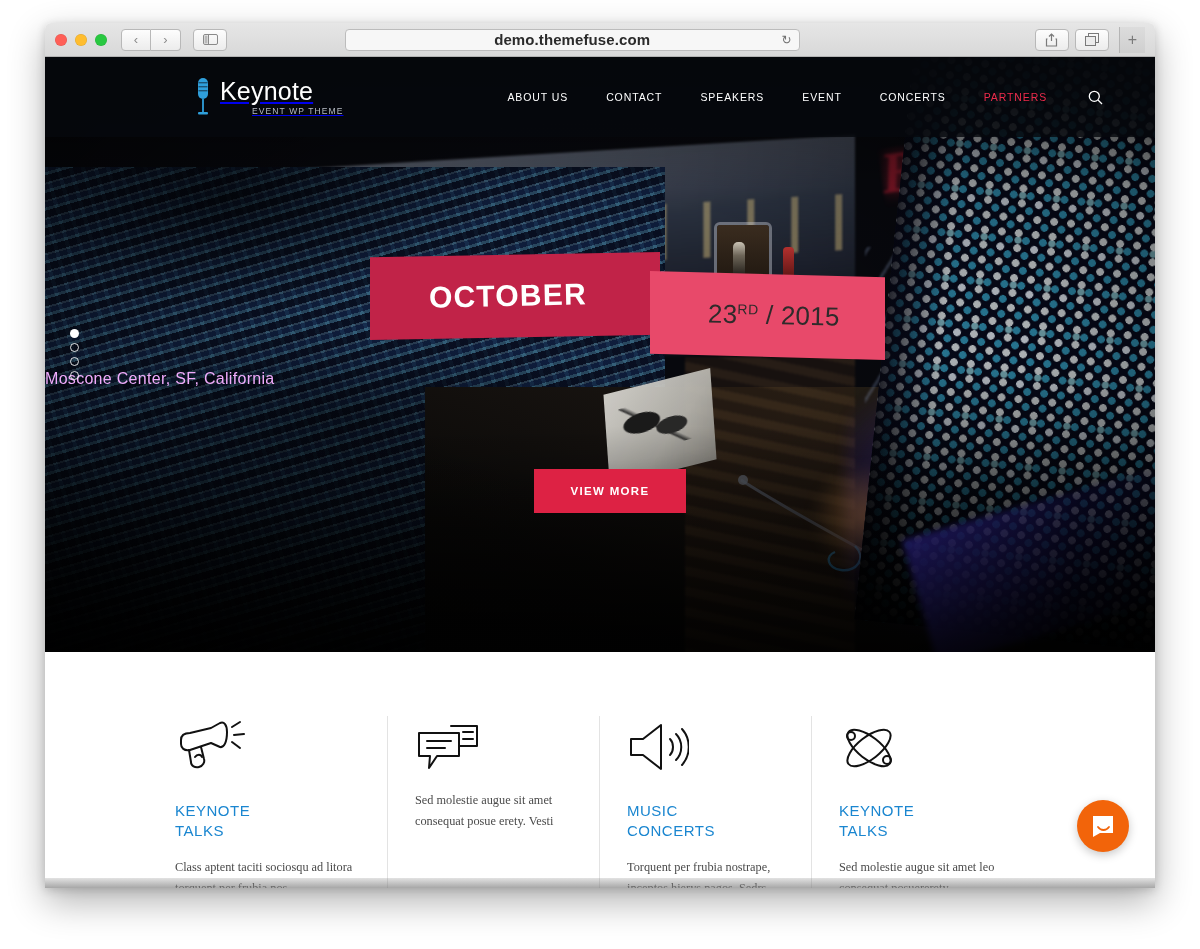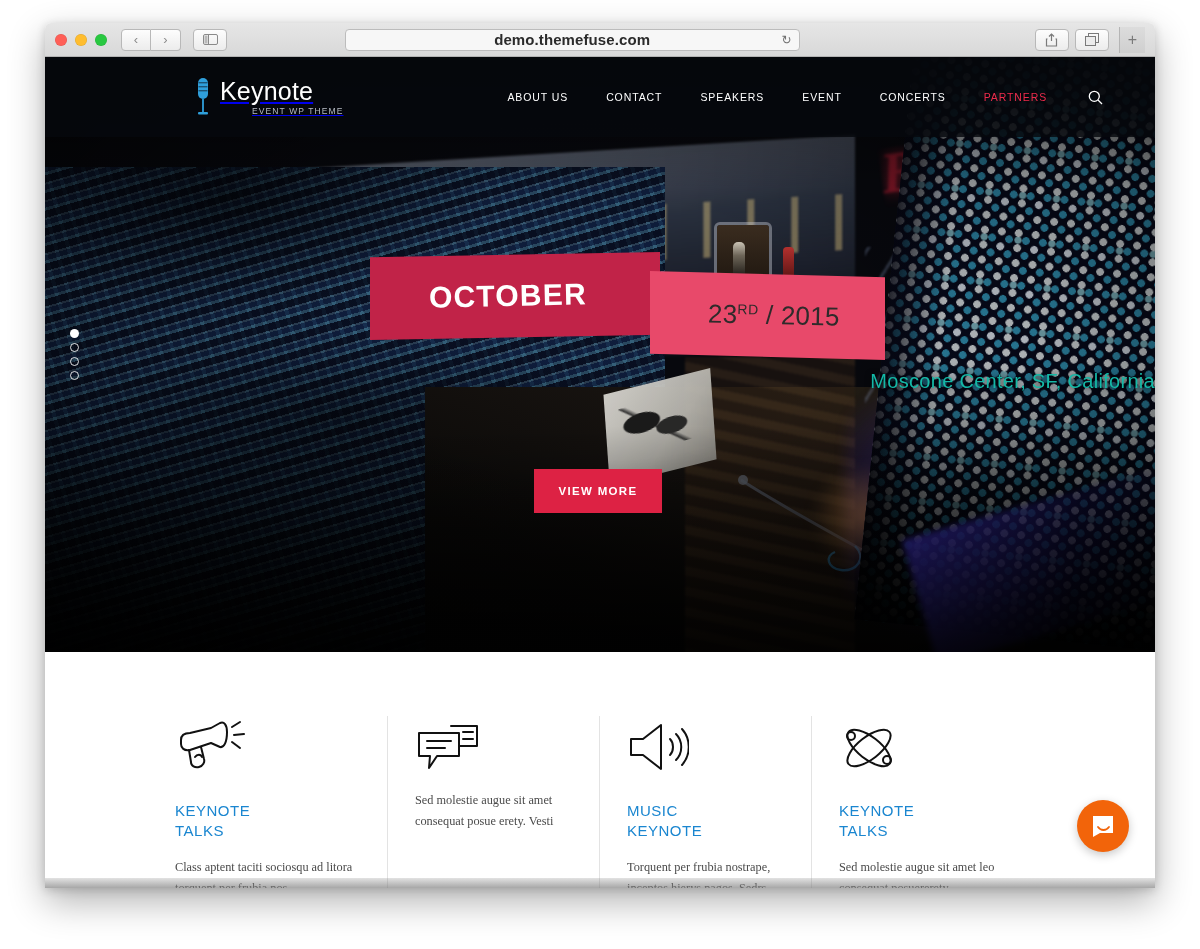--- a/index.html
+++ b/index.html
@@ -419,31 +419,31 @@
   .ribbon-right .label sup {
     font-size: 14px;
     vertical-align: 9px;
     letter-spacing: 0.5px;
   }
 
   
   .hero-location {
     position: absolute;
     left: 0; right: 0; top: 313px;
-    text-align: right;
-    color: #14b8a6;
-    font-size: 20px;
+    text-align: left;
+    color: #f0abfc;
+    font-size: 16px;
     letter-spacing: 0.3px;
     z-index: 5;
     text-shadow: 0 1px 6px rgba(0,0,0,0.75);
   }
   .view-more {
     position: absolute;
     left: 489px; top: 412px;
-    width: 128px; height: 44px;
+    width: 152px; height: 44px;
     background: #dd2244;
     color: #ffffff;
     border: none;
     font-family: "Liberation Sans", sans-serif;
     font-size: 11.5px;
     font-weight: bold;
     letter-spacing: 1.3px;
     z-index: 5;
     cursor: pointer;
   }
@@ -700,21 +700,21 @@
             <svg width="62" height="52" viewBox="0 0 62 52">
               <g fill="none" stroke="#111" stroke-width="2" stroke-linecap="round" stroke-linejoin="round">
                 <path d="M4 17 L4 33 L16 33 L34 47 L34 3 L16 17 Z"></path>
                 <path d="M43 17 C47 21 47 29 43 33"></path>
                 <path d="M49 12 C56 19 56 31 49 38"></path>
                 <path d="M55 7 C64 17 64 33 55 43"></path>
               </g>
             </svg>
           </div>
           <h3 class="feature-title">MUSIC
-KEYNOTE</h3>
+CONCERTS</h3>
           <p class="feature-text">Torquent per frubia nostrape, inceptos hierys nagos. Sedrs</p>
         </div>
 
         <div class="feature-col">
           <div class="feature-icon">
             <svg width="60" height="52" viewBox="0 0 60 52">
               <g fill="none" stroke="#111" stroke-width="2" stroke-linecap="round">
                 <ellipse cx="30" cy="26" rx="26" ry="11" transform="rotate(-38 30 26)"></ellipse>
                 <ellipse cx="30" cy="26" rx="26" ry="11" transform="rotate(38 30 26)"></ellipse>
                 <circle cx="12" cy="14" r="4"></circle>

